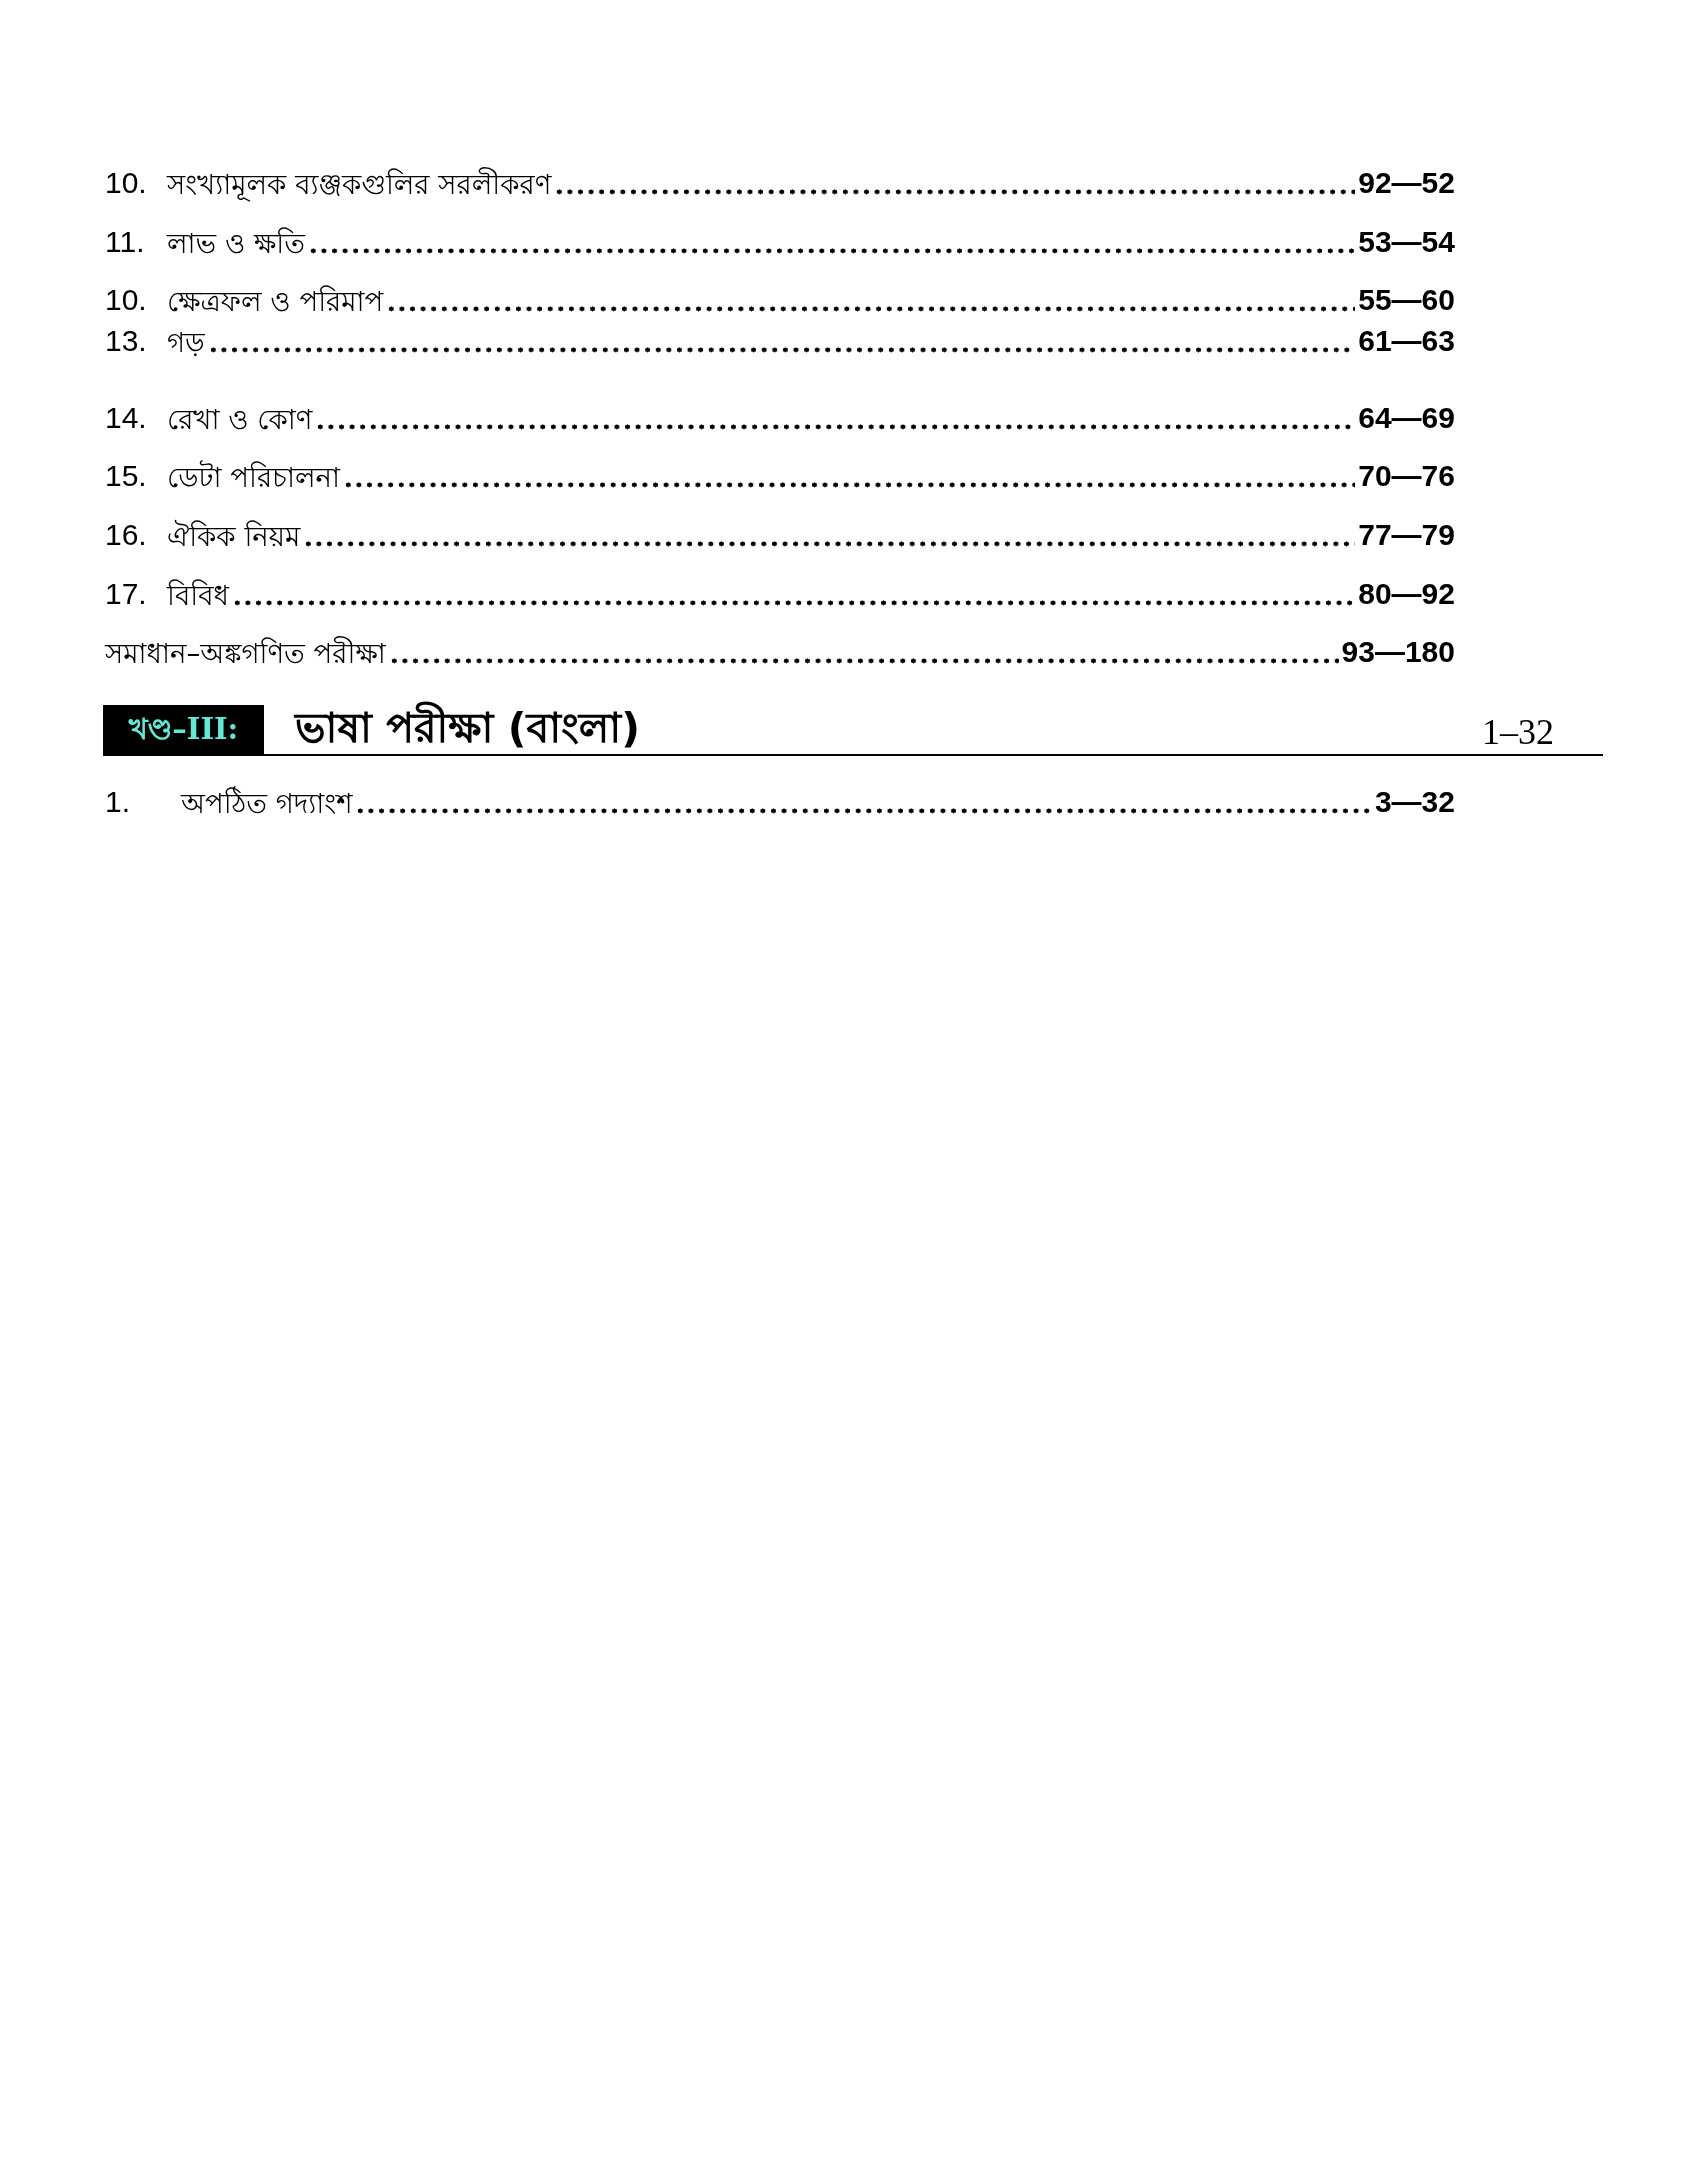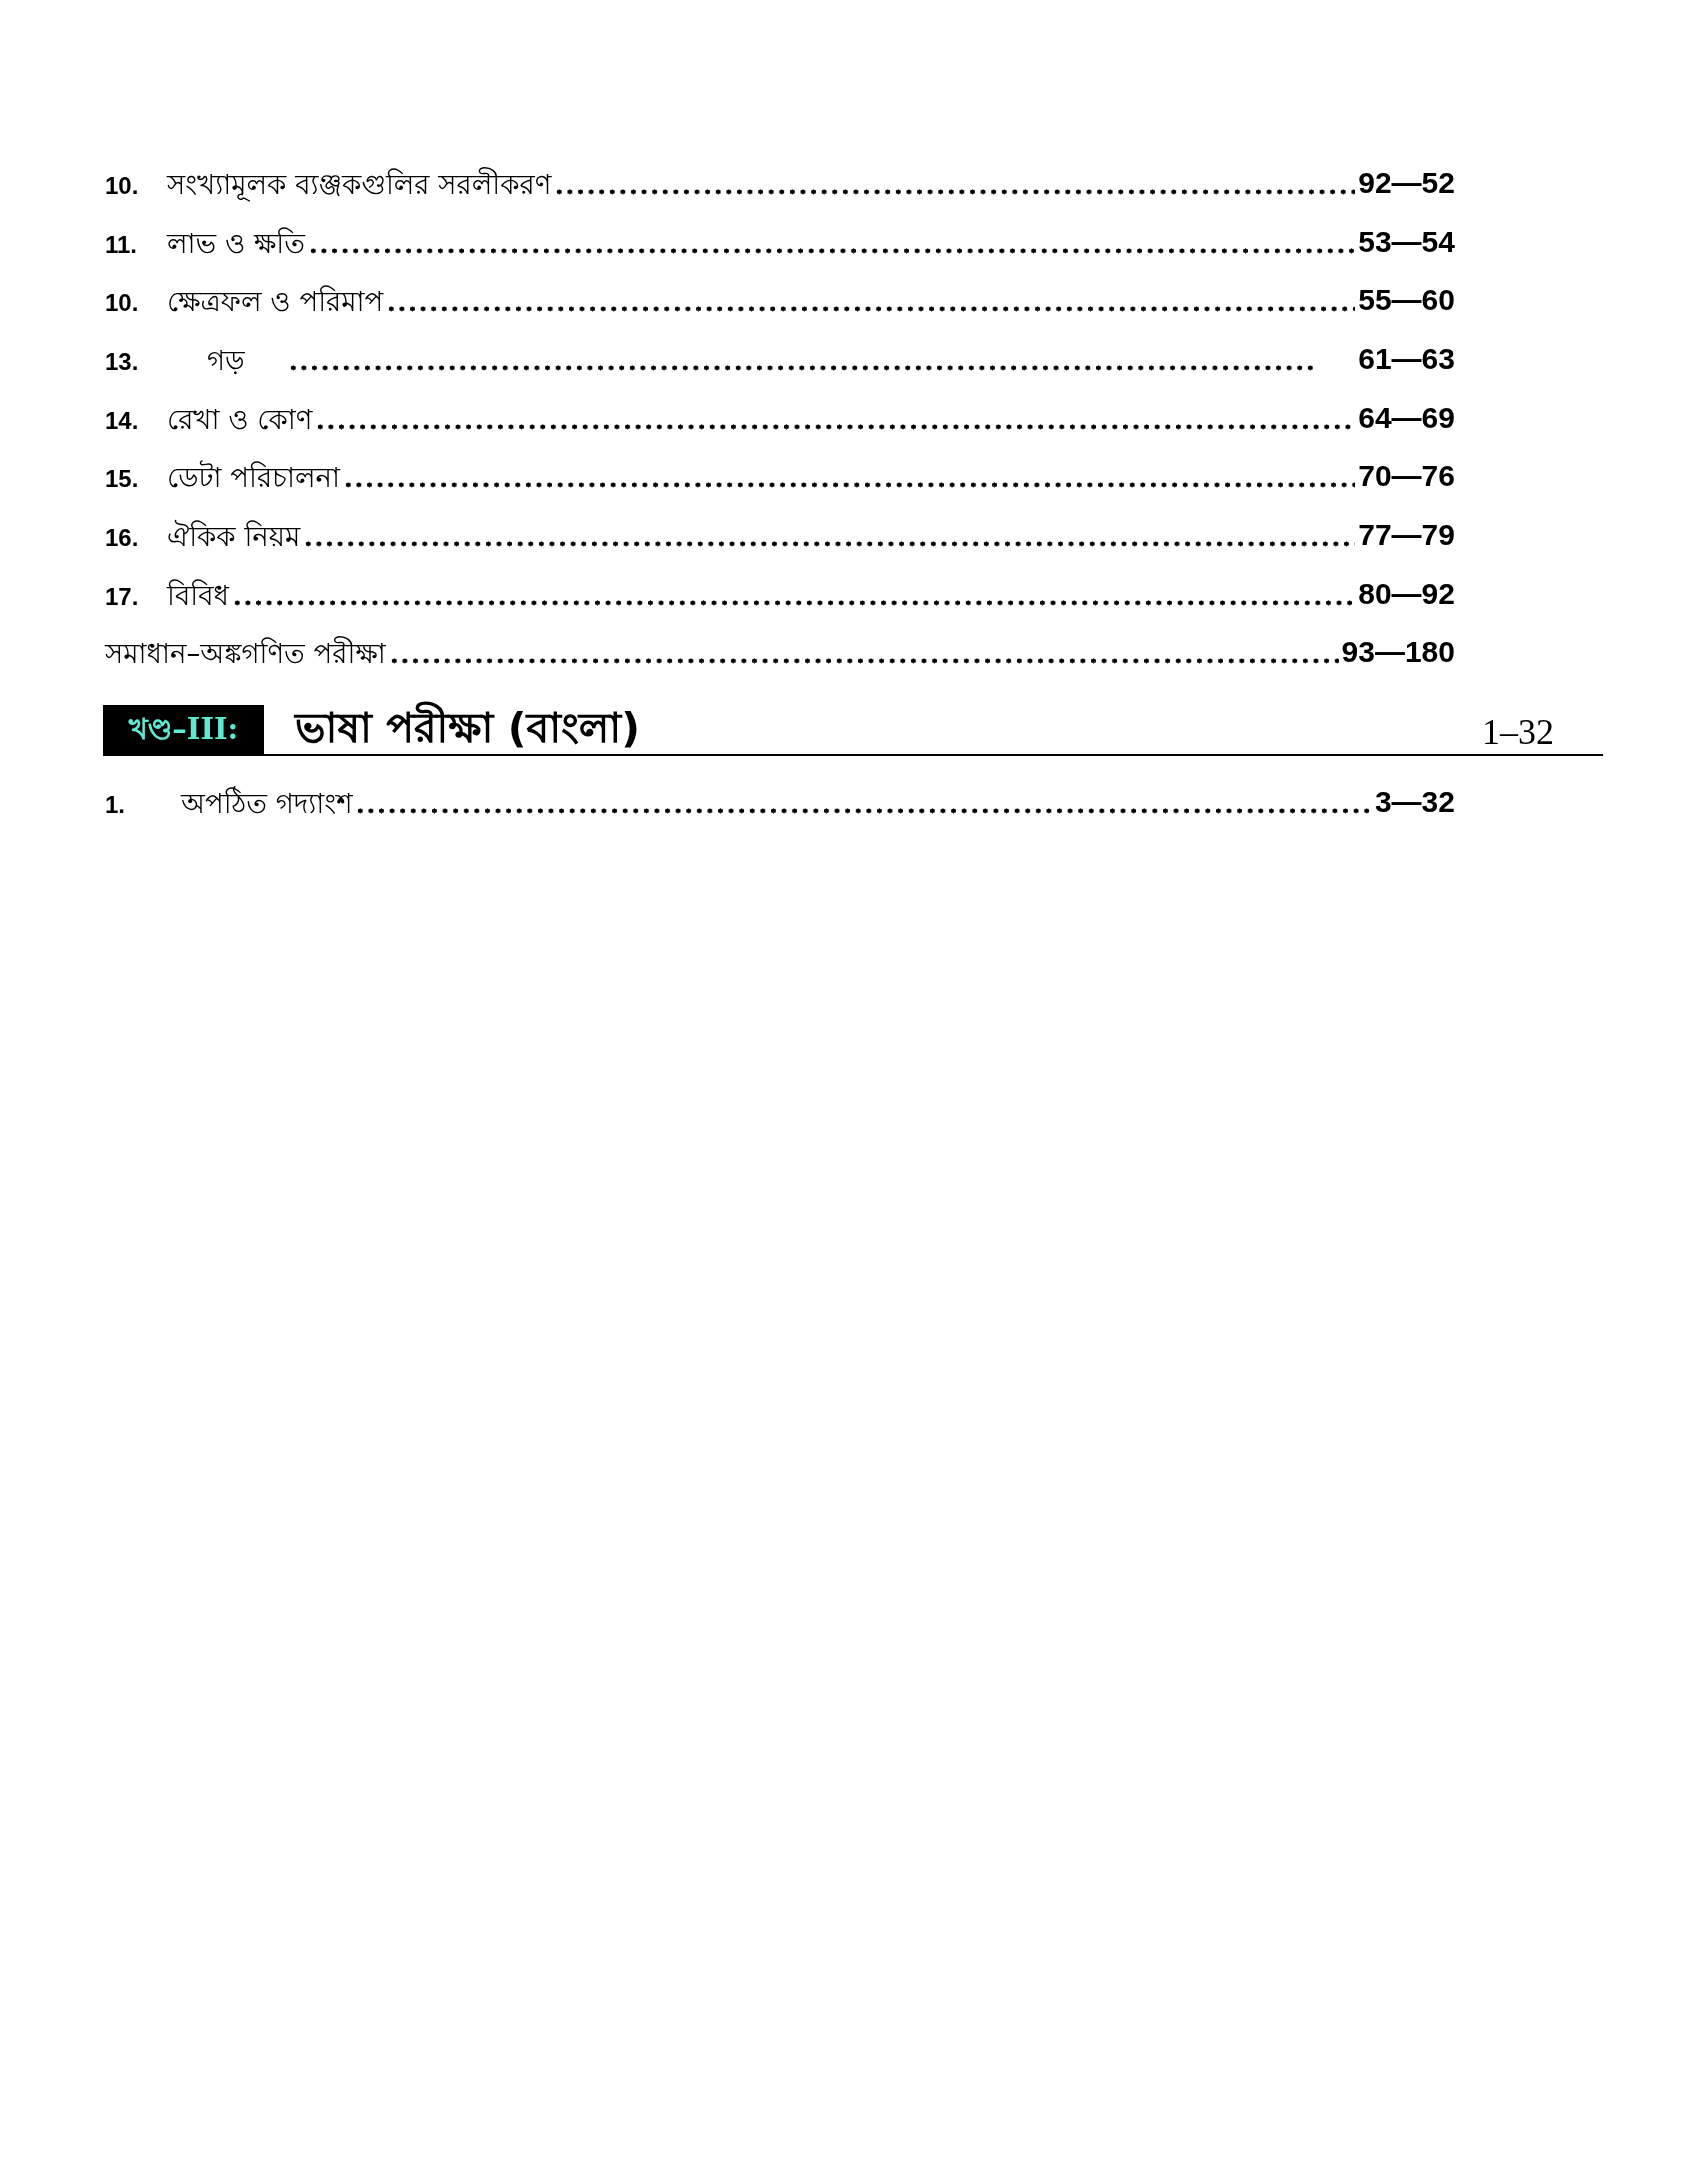--- a/index.html
+++ b/index.html
@@ -7,21 +7,21 @@
       width: 1707px; height: 2172px; position: relative; overflow: hidden;
       font-family: "DejaVu Sans", "Liberation Sans", sans-serif;
       color: #000000;
     }
     .row {
       position: absolute; left: 105px; width: 1350px; height: 55px;
       display: flex; align-items: flex-end; white-space: nowrap;
     }
     .num {
       font-family: "Liberation Sans", "DejaVu Sans", sans-serif;
-      font-weight: bold; font-size: 24px; line-height: 1;
+      font-weight: normal; font-size: 30px; line-height: 1;
       width: 62px; flex: 0 0 auto; padding-bottom: 2.8px;
     }
     .title {
       font-family: "DejaVu Sans", sans-serif;
       font-size: 27.6px; line-height: 1; flex: 0 0 auto; padding-bottom: 2.8px;
     }
     .leader {
       flex: 1 1 auto; overflow: hidden; margin: 0 2.8px; height: 13.8px;
       background-image: radial-gradient(circle, #000 2.3px, transparent 2.6px);
       background-size: 10.6px 9.7px; background-repeat: repeat-x;
@@ -73,21 +73,21 @@
     <span class="pages">53—54</span>
   </div>
 
   <div class="row" style="top:263px;">
     <span class="num">10.</span>
     <span class="title">ক্ষেত্রফল ও পরিমাপ</span>
     <span class="leader"></span>
     <span class="pages">55—60</span>
   </div>
 
-  <div class="row" style="top:322px;gap:40px;">
+  <div class="row" style="top:304px;">
     <span class="num">13.</span>
     <span class="title">গড়</span>
     <span class="leader"></span>
     <span class="pages">61—63</span>
   </div>
 
   <div class="row" style="top:381px;">
     <span class="num">14.</span>
     <span class="title">রেখা ও কোণ</span>
     <span class="leader"></span>

